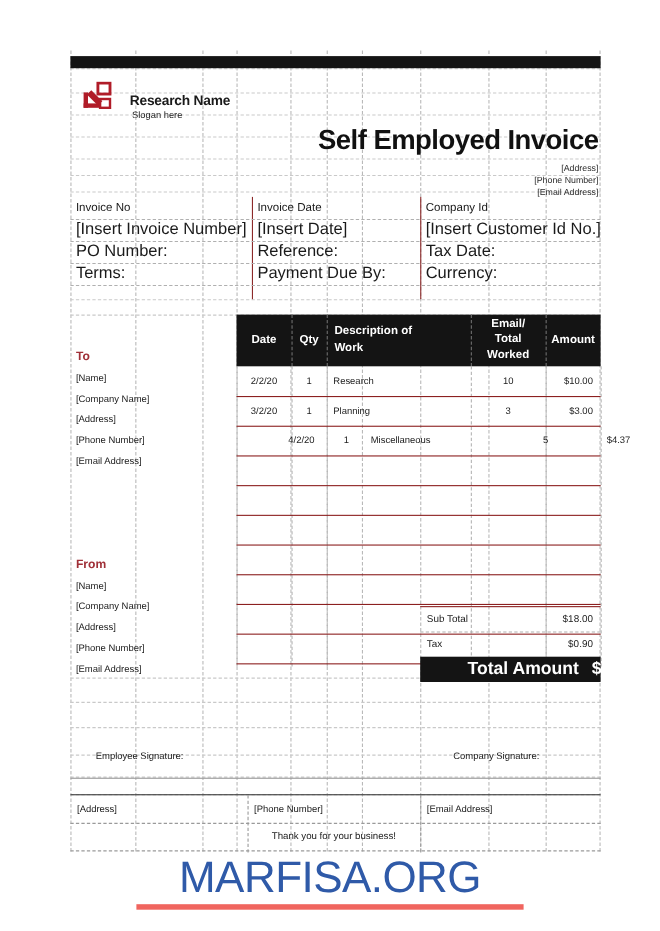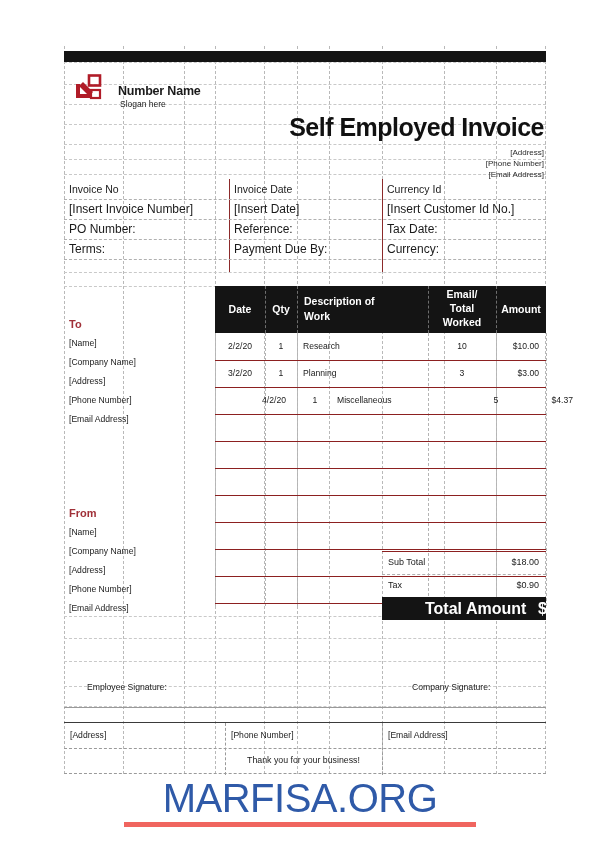--- a/index.html
+++ b/index.html
@@ -105,21 +105,21 @@
     left: 0; top: 133px;
     width: 482px; height: 93px;
   }
   #meta .mrow {
     position: absolute;
     left: 0; width: 482px; height: 20px;
   }
   #meta .mcell {
     position: absolute;
     top: 0;
-    font-size: 12px;
+    font-size: 15px;
     color: #1a1a1a;
     line-height: 20px;
     white-space: nowrap;
     padding-left: 5px;
     box-sizing: border-box;
   }
   #meta .c1 { left: 0px;   width: 165px; }
   #meta .c2 { left: 165px; width: 153px; }
   #meta .c3 { left: 318px; width: 164px; }
   #meta .mrow.head .mcell { font-size: 10.5px; }
@@ -394,36 +394,36 @@
   <div id="headerblock">
     <div id="logo">
       <svg width="34" height="30" viewBox="0 0 34 30" xmlns="http://www.w3.org/2000/svg">
         <rect x="15" y="1.5" width="11" height="10" fill="none" stroke="#b01c28" stroke-width="2.6"></rect>
         <rect x="2" y="10" width="4" height="14" fill="#b01c28"></rect>
         <rect x="2" y="20" width="15" height="4" fill="#b01c28"></rect>
         <path d="M9 8 L19 18 L15 22 L5 12 Z" fill="#b01c28"></path>
         <rect x="17" y="16" width="9" height="8" fill="none" stroke="#b01c28" stroke-width="2.2"></rect>
       </svg>
     </div>
-    <div id="company-name">Number Name</div>
+    <div id="company-name">Research Name</div>
     <div id="company-slogan">Slogan here</div>
     <div id="doc-title">Self Employed Invoice</div>
     <div class="hdr-contact" style="top:86px">[Address]</div>
     <div class="hdr-contact" style="top:97px">[Phone Number]</div>
     <div class="hdr-contact" style="top:108px">[Email Address]</div>
   </div>
 
   <div id="meta">
     <div class="vsep" style="left: 165px; border-left-color: rgb(140, 42, 42);"></div>
     <div class="vsep" style="left: 318px; border-left-color: rgb(140, 42, 42);"></div>
 
     <div class="mrow head" style="top:0px">
       <div class="mcell c1">Invoice No</div>
       <div class="mcell c2">Invoice Date</div>
-      <div class="mcell c3">Currency Id</div>
+      <div class="mcell c3">Company Id</div>
     </div>
     <div class="msep" style="top:20px"></div>
     <div class="mrow" style="top:20px">
       <div class="mcell c1">[Insert Invoice Number]</div>
       <div class="mcell c2">[Insert Date]</div>
       <div class="mcell c3">[Insert Customer Id No.]</div>
     </div>
     <div class="msep" style="top:40px"></div>
     <div class="mrow" style="top:40px">
       <div class="mcell c1">PO Number:</div>

